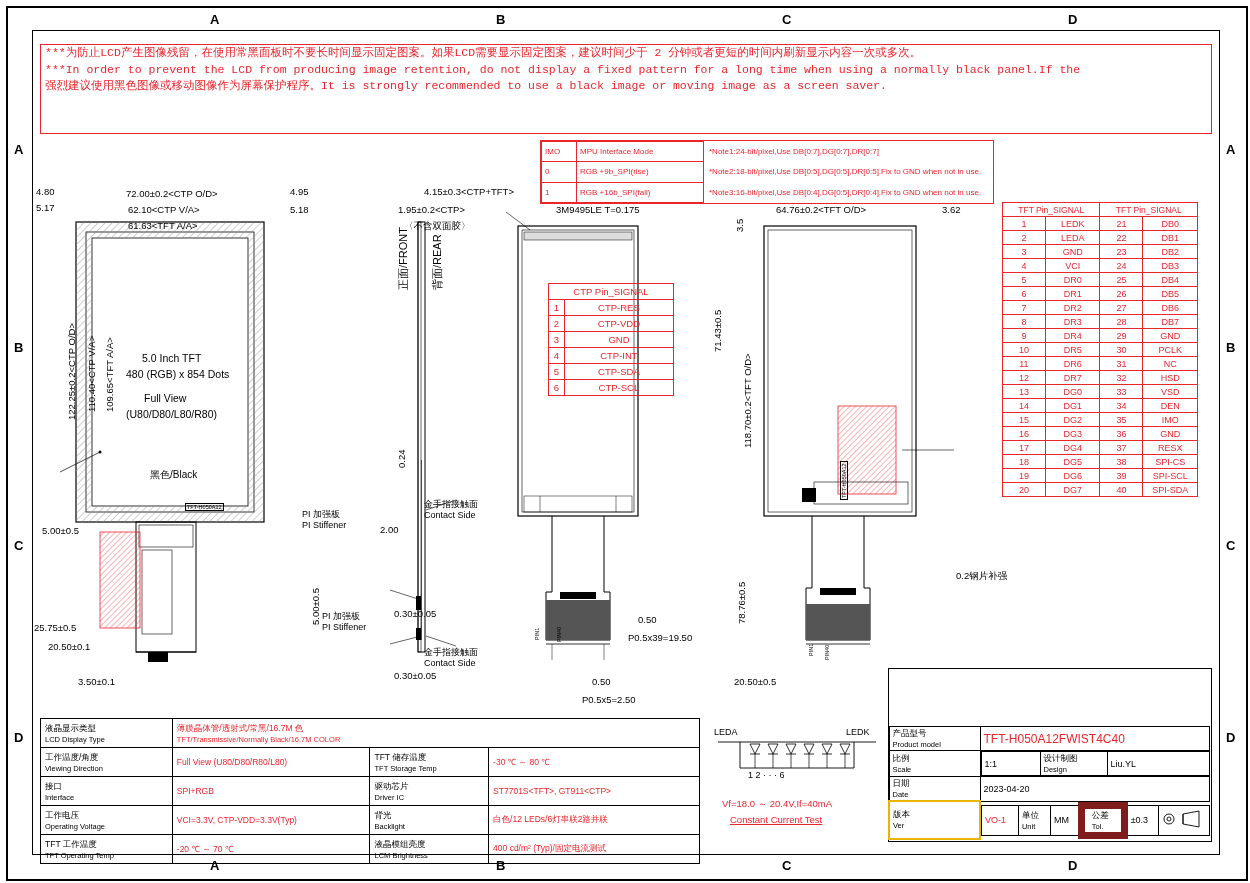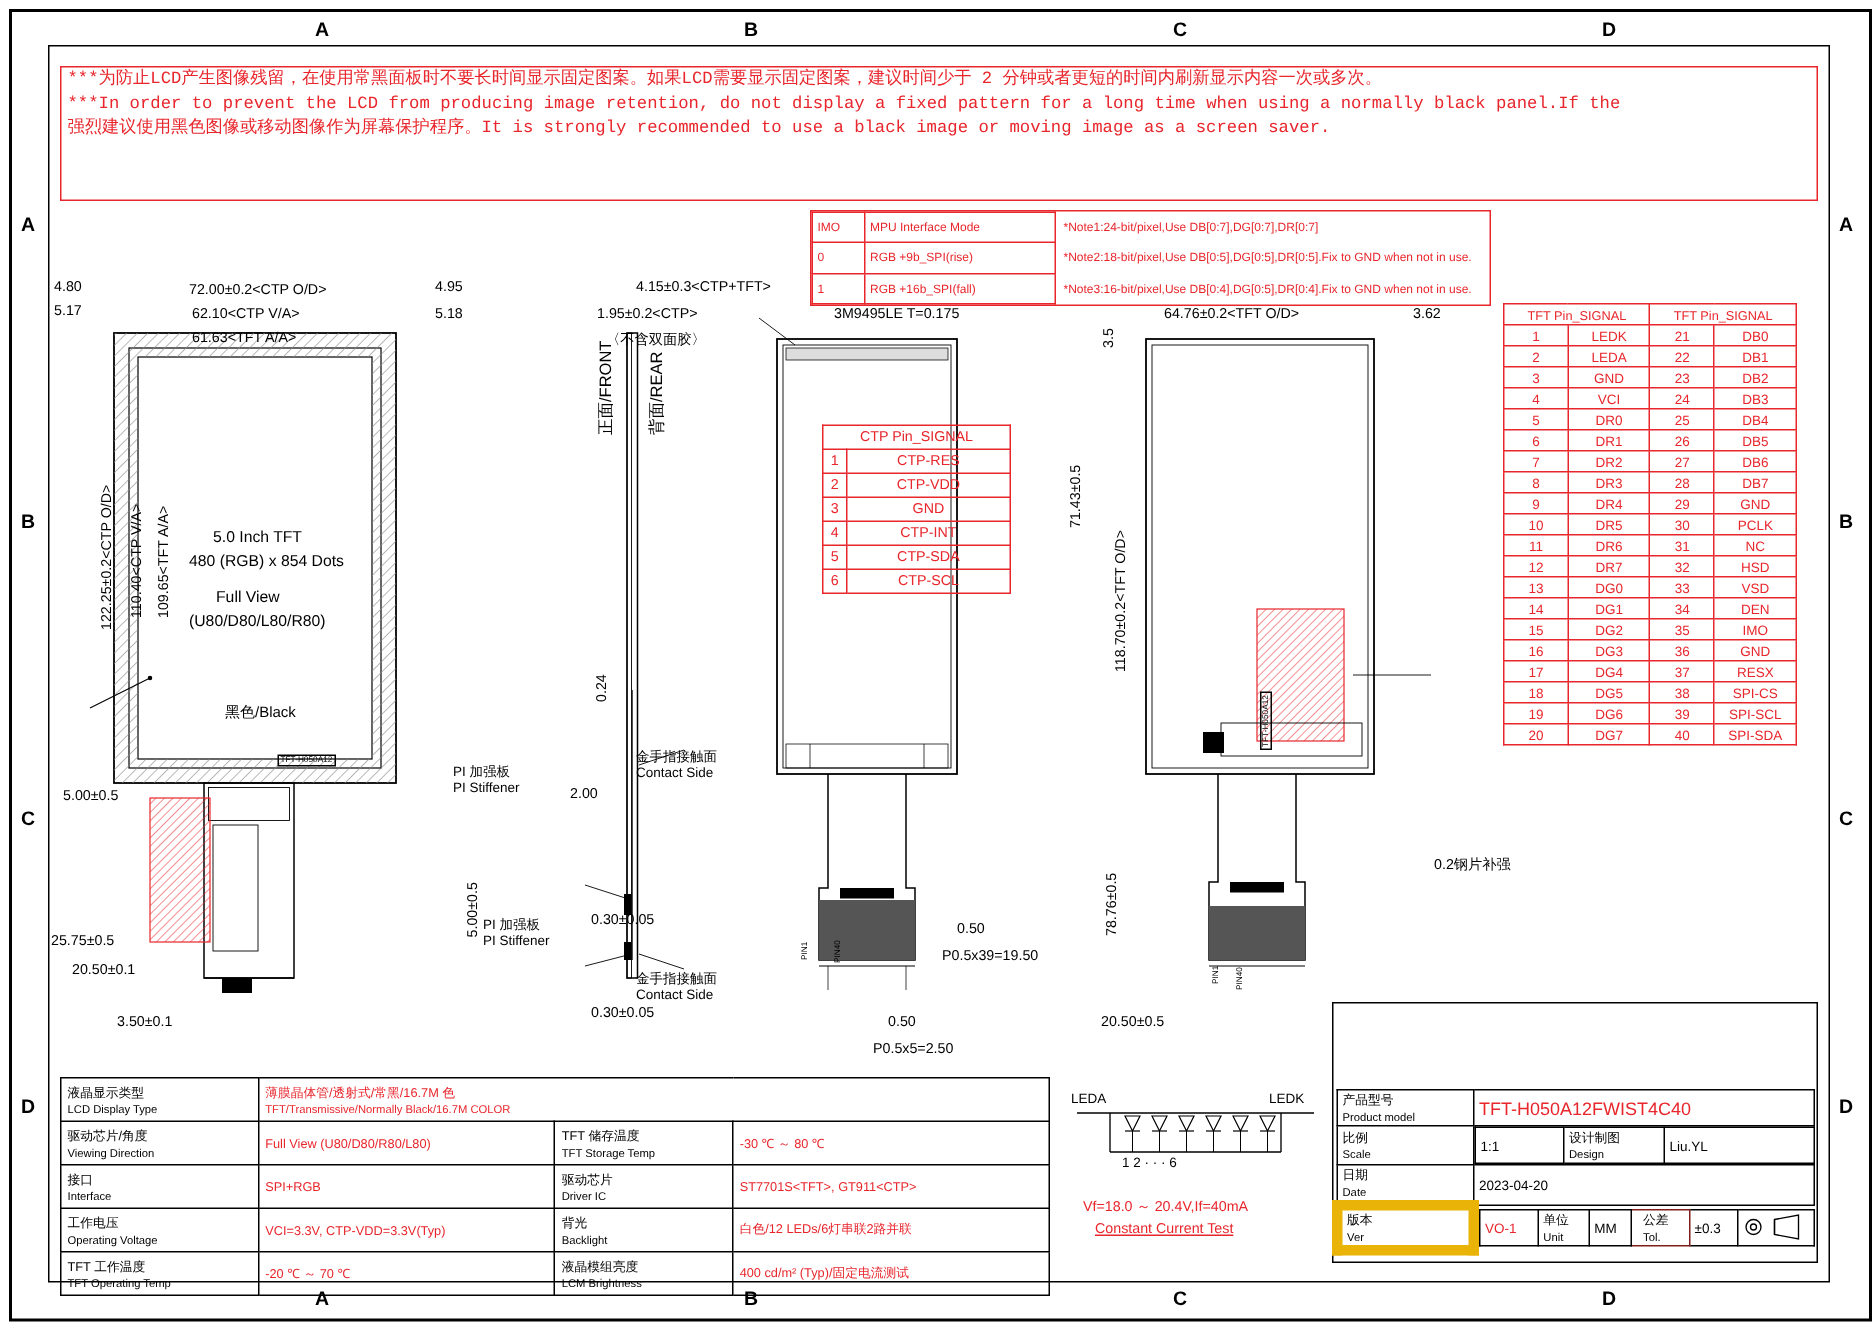--- a/index.html
+++ b/index.html
@@ -423,21 +423,21 @@
           <div class="cn">液晶显示类型</div>
           <div class="en">LCD Display Type</div>
         </td>
         <td class="v" colspan="3">
           <div class="cn">薄膜晶体管/透射式/常黑/16.7M 色</div>
           <div class="en">TFT/Transmissive/Normally Black/16.7M COLOR</div>
         </td>
       </tr>
       <tr>
         <td style="width:20%">
-          <div class="cn">驱动芯片/角度</div>
+          <div class="cn">工作温度/角度</div>
           <div class="en">Viewing Direction</div>
         </td>
         <td class="v" style="width:30%">
               <div class="cn">Full View (U80/D80/R80/L80)</div>
             </td>
         <td style="width:18%">
           <div class="cn">TFT 储存温度</div>
           <div class="en">TFT Storage Temp</div>
         </td>
         <td class="v">
@@ -568,35 +568,35 @@
         </td>
       </tr>
       <tr>
         <td style="border:1px solid #000;padding:1px 3px;">
           <div class="cn">日期</div>
           <div class="en">Date</div>
         </td>
         <td style="border:1px solid #000;padding:1px 3px;">2023-04-20</td>
       </tr>
       <tr>
-        <td style="border:7px solid #eab308;padding:1px 3px;">
+        <td style="border:2px solid #eab308;padding:1px 3px;">
           <div class="cn">版本</div>
           <div class="en">Ver</div>
         </td>
         <td style="border:none;padding:0;">
           <table style="border-collapse:collapse;width:100%;font-size:9px;">
             <tbody>
                   <tr>
               <td class="red" style="border:1px solid #000;width:52px;padding:1px 3px;">VO-1</td>
               <td style="border:1px solid #000;width:44px;padding:1px 3px;">
                 <div class="cn">单位</div>
                 <div class="en">Unit</div>
               </td>
               <td style="border:1px solid #000;width:30px;padding:1px 3px;">MM</td>
-              <td style="border:1px solid #7f1d1d;width:38px;padding:1px 7px;margin-top:18px;">
+              <td style="border:7px solid #7f1d1d;width:38px;padding:1px 7px;margin-top:18px;">
                 <div class="cn">公差</div>
                 <div class="en">Tol.</div>
               </td>
               <td style="border:1px solid #000;width:34px;padding:1px 3px;">±0.3</td>
               <td style="border:1px solid #000;padding:0;text-align:center;">
                 <svg width="50" height="18">
                   <circle cx="10" cy="9" r="5" fill="none" stroke="#000" stroke-width="0.9"></circle>
                   <circle cx="10" cy="9" r="2" fill="none" stroke="#000" stroke-width="0.9"></circle>
                   <path d="M24,4 L40,1 L40,17 L24,14 Z" fill="none" stroke="#000" stroke-width="0.9"></path>
                   <line x1="24" y1="4" x2="24" y2="14" stroke="#000" stroke-width="0.9"></line>

